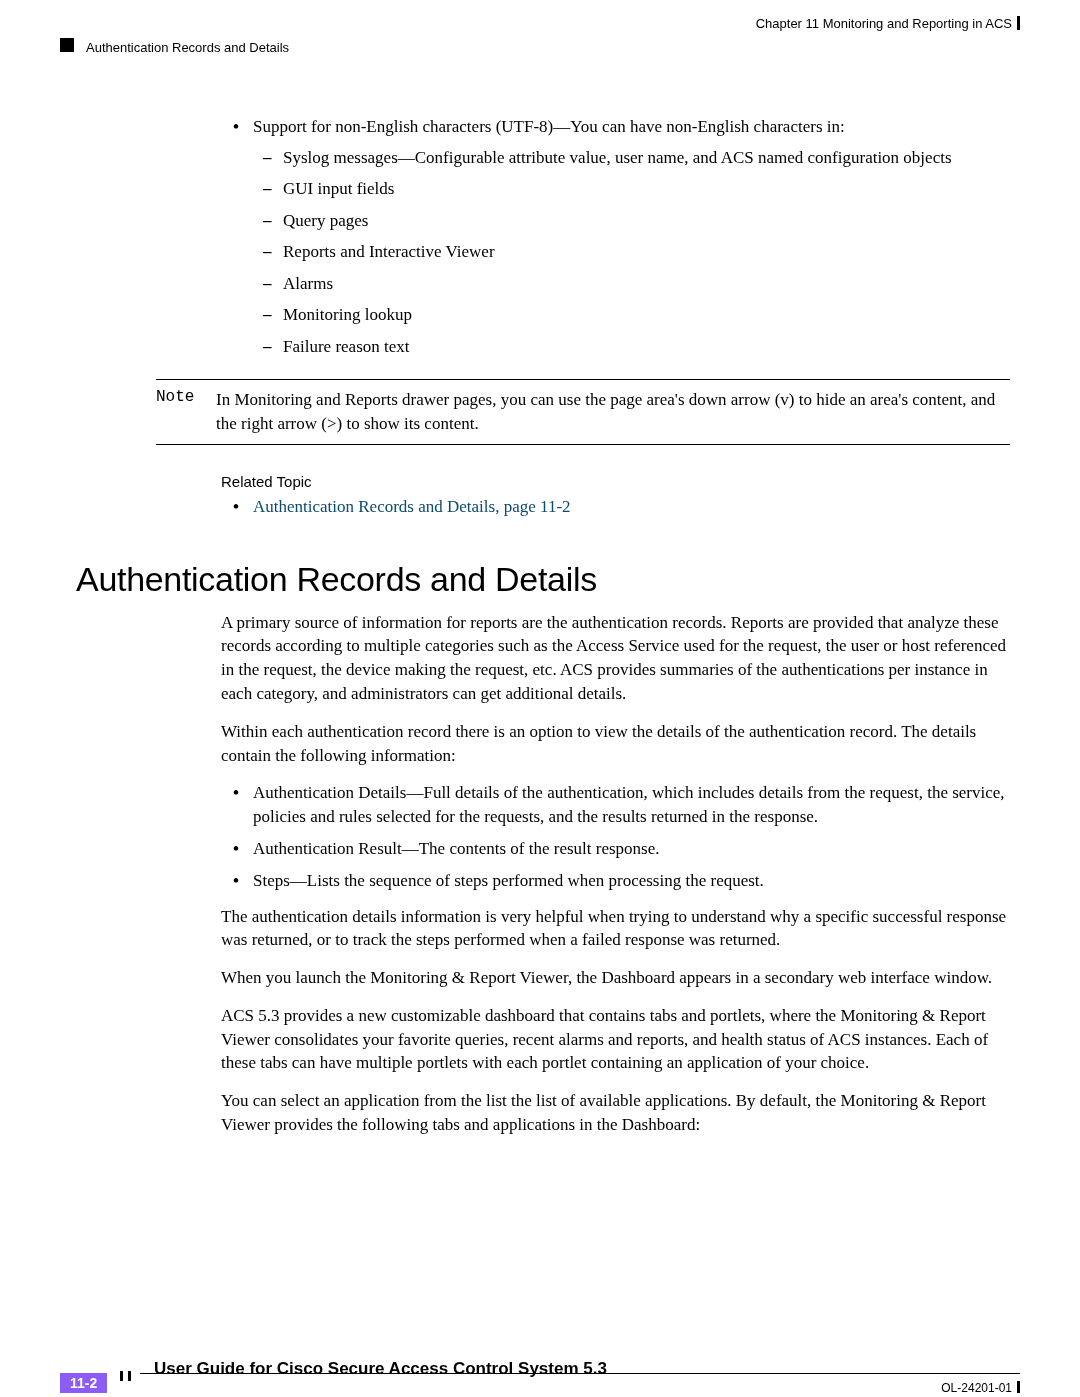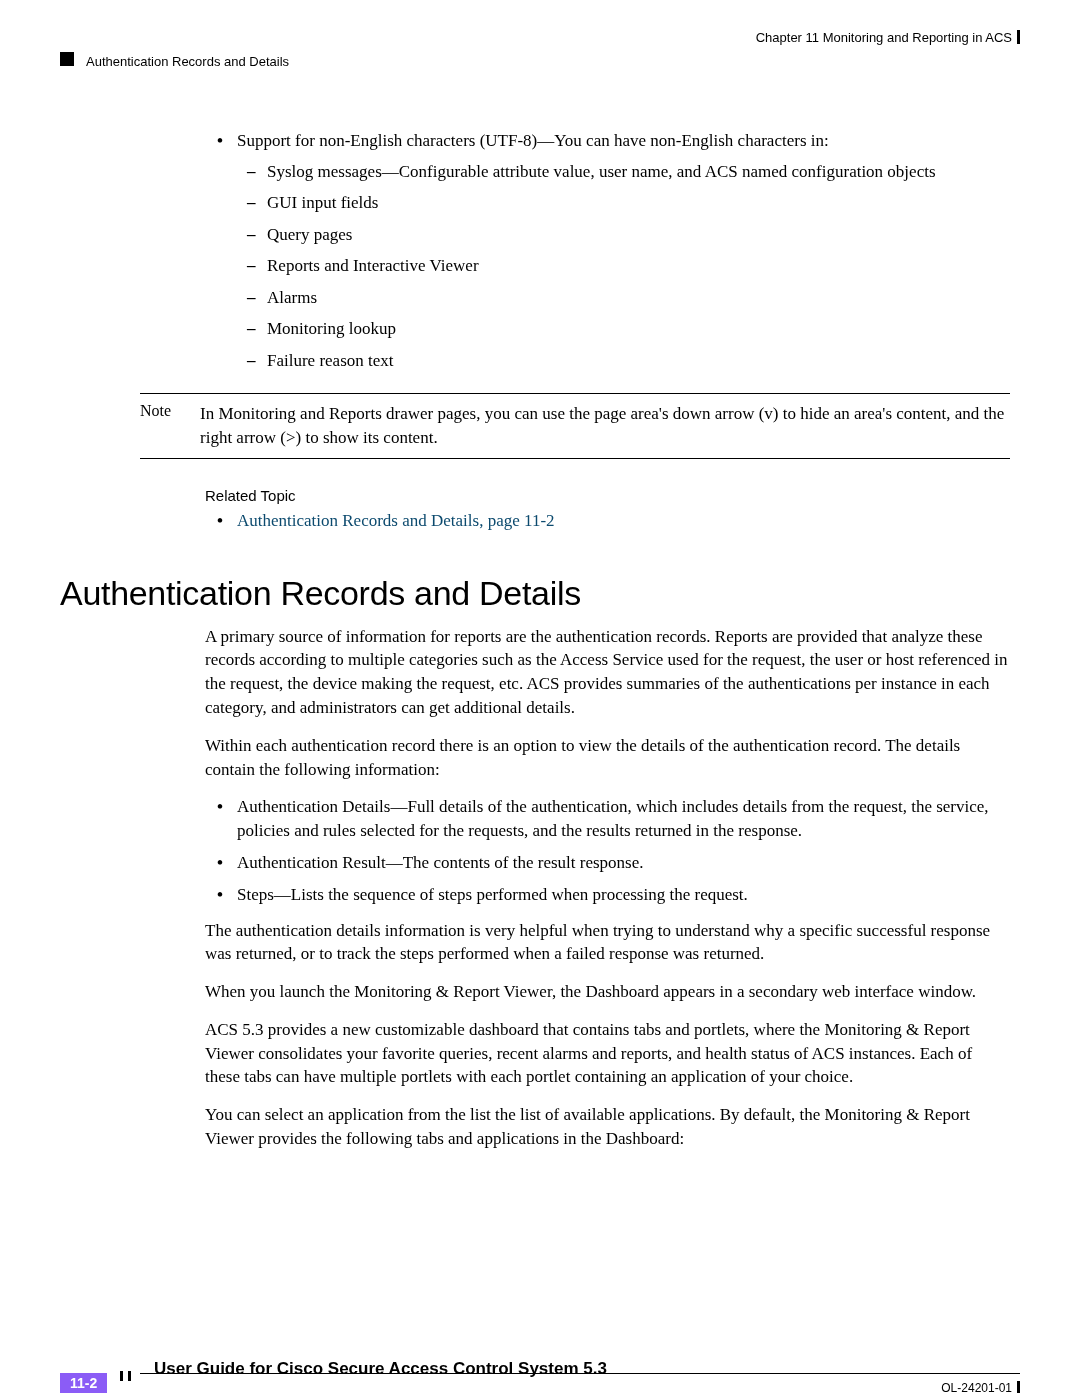--- a/index.html
+++ b/index.html
@@ -9,21 +9,21 @@
     font-family: "Times New Roman", Times, serif;
     font-size: 17px;
     color: #000;
     width: 1080px;
   }
   .page {
     position: relative;
     width: 1080px;
     height: 1397px;
     box-sizing: border-box;
-    padding: 30px 60px 30px 60px;
+    padding: 16px 60px 30px 60px;
   }
   .header-row {
     position: relative;
     height: 30px;
     font-family: Arial, Helvetica, sans-serif;
     font-size: 13px;
   }
   .header-right {
     position: absolute;
     right: 0;
@@ -48,20 +48,21 @@
   }
   .header-section {
     position: absolute;
     left: 26px;
     top: 24px;
     font-family: Arial, Helvetica, sans-serif;
     font-size: 13px;
   }
   .content {
     margin-top: 70px;
+    margin-left: 16px;
   }
   .body-indent {
     margin-left: 145px;
     margin-right: 10px;
   }
   .body-indent-note {
     margin-left: 80px;
     margin-right: 10px;
   }
   ul.top-list {
@@ -101,21 +102,21 @@
     font-weight: bold;
   }
   .note-block {
     border-top: 1px solid #000;
     border-bottom: 1px solid #000;
     padding: 8px 0;
     margin: 20px 0 20px 0;
     display: flex;
   }
   .note-label {
-    font-family: Liberation Serif, serif;
+    font-family: Liberation Mono, monospace;
     font-size: 16px;
     width: 60px;
     flex-shrink: 0;
   }
   .note-text {
     line-height: 1.4;
   }
   .related-heading {
     font-family: Arial, Helvetica, sans-serif;
     font-size: 15px;

